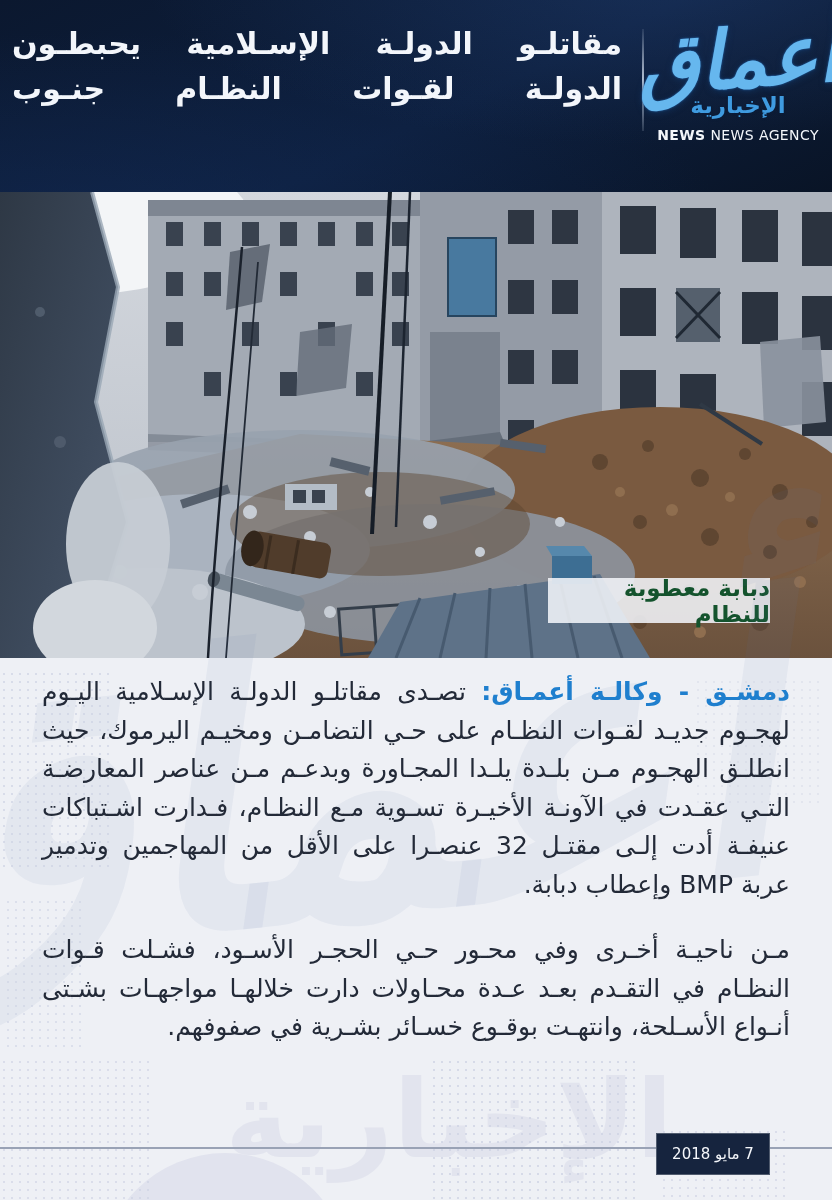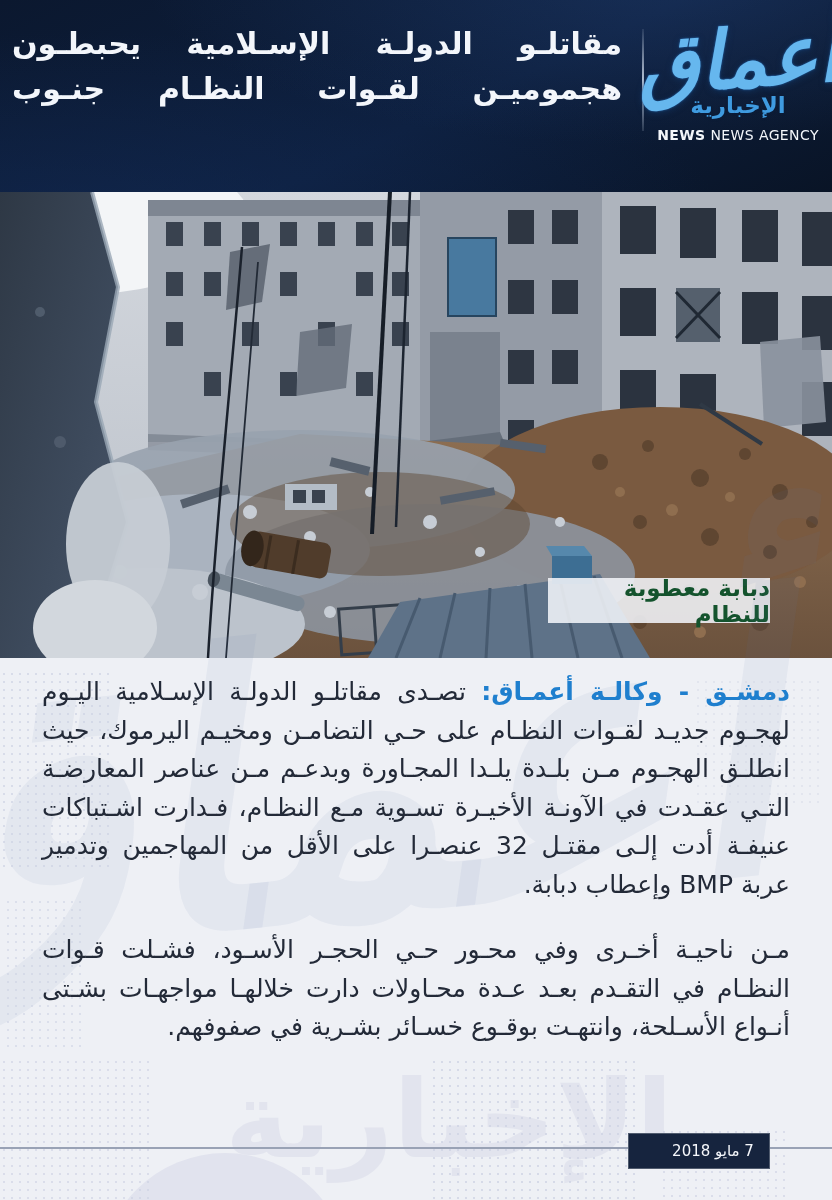--- a/index.html
+++ b/index.html
@@ -87,40 +87,40 @@
     position:relative;margin:0 42px;color:#232a38;font-size:25px;line-height:38.5px;
     text-align:justify;z-index:2;
   }
   .para.p1{padding-top:15px;}
   .para.p2{margin-top:27px;}
   .lead{color:#1f7fce;font-weight:bold;}
   .date-rule{
     position:absolute;top:489px;left:0;width:832px;height:2px;background:#99a2b5;z-index:1;
   }
   .date-badge{
-    position:absolute;top:475px;right:62px;width:114px;height:36px;background:#16243e;
+    position:absolute;top:475px;right:62px;width:114px;height:42px;background:#16243e;
     color:#f5f7fb;font-size:15px;display:flex;align-items:center;justify-content:center;
-    z-index:3;box-shadow:0 0 0 1px rgba(255,255,255,.25) inset;padding-left:28px;
+    z-index:3;box-shadow:0 0 0 1px rgba(255,255,255,.25) inset;
   }
 </style>
 </head>
 <body>
 
 <div class="page">
 
   <header class="header">
     <div class="logo">
       <div class="logo-ar">أعماق</div>
       <div class="logo-tag">الإخبارية</div>
       <div class="logo-en"><b>NEWS</b><span> NEWS AGENCY</span></div>
     </div>
     <div class="header-sep"></div>
     <div class="headline">
       <div class="hl-line">مقاتلـو الدولـة الإسـلامية يحبطـون</div>
-      <div class="hl-line">هجموميـن لقـوات النظـام جنـوب</div>
+      <div class="hl-line">الدولـة لقـوات النظـام جنـوب</div>
     </div>
   </header>
 
   <figure class="photo">
     <svg viewBox="0 0 832 466" preserveAspectRatio="none">
       <defs>
         <linearGradient id="wallG" x1="0" y1="0" x2="1" y2="1">
           <stop offset="0" stop-color="#2e3845"></stop>
             <stop offset=".6" stop-color="#3d4a5c"></stop>
             <stop offset="1" stop-color="#4a576b"></stop>

